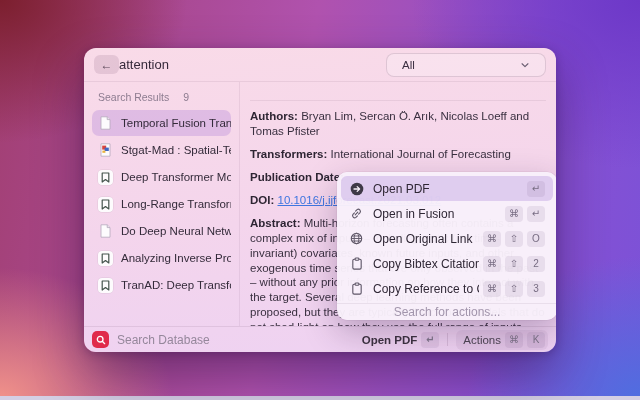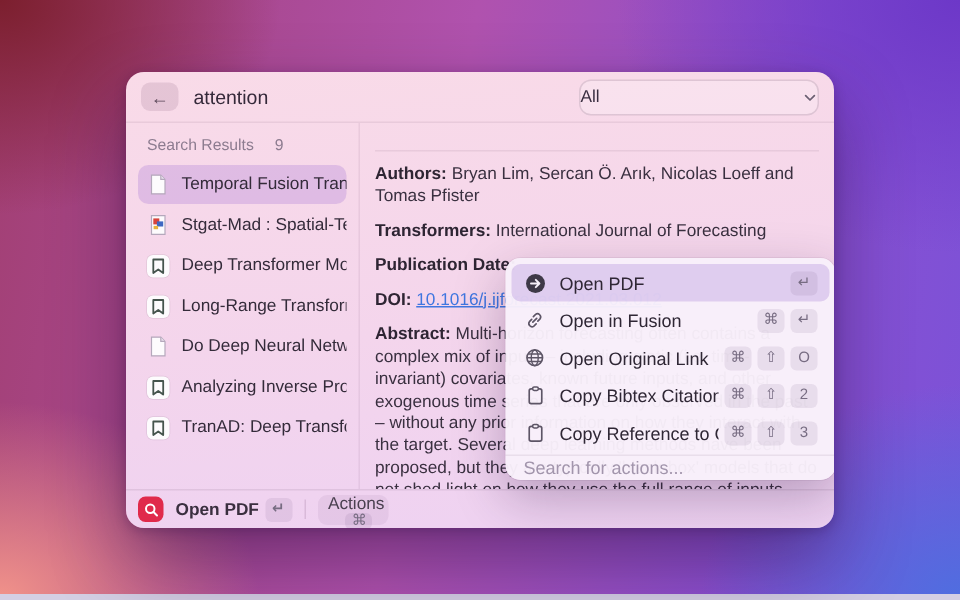--- a/index.html
+++ b/index.html
@@ -26,25 +26,25 @@
     box-shadow:0 22px 50px rgba(35,8,55,.45), 0 2px 8px rgba(35,8,55,.25);
     overflow:hidden;
   }
 
   
   .hdr { height:34px; display:flex; align-items:center; padding:0 10px;
          border-bottom:1px solid rgba(60,20,60,.08); }
   .back-btn { width:25px; height:19px; border-radius:6px; background:rgba(90,40,80,.12);
               display:flex; align-items:center; justify-content:center;
               color:#5a4758; font-size:12px; cursor:pointer; }
-  .query { border:0; background:transparent; outline:none; margin-left:10px; flex:1;
+  .query { border:0; background:transparent; outline:none; flex:1;
            font-size:13px; color:#35293a; font-family:inherit; }
   .dropdown { width:160px; height:24px; border-radius:8px; border:1px solid rgba(60,20,60,.14);
               background:rgba(255,255,255,.22); display:flex; align-items:center;
-              padding:0 0; font-size:11.5px; color:#3a2e40; cursor:pointer; }
+              padding:0 15px; font-size:11.5px; color:#3a2e40; cursor:pointer; }
   .dropdown .dd-label { flex:1; }
 
   
   .body { display:flex; height:244px; }
   .sidebar { width:156px; padding:7px 8px 0 8px; border-right:1px solid rgba(60,20,60,.07);
              overflow:hidden; }
   .sec-hdr { display:flex; font-size:10.5px; color:#8d7c90; padding:2px 6px 7px 6px; }
   .sec-hdr .count { margin-left:14px; }
   .s-item { height:26px; margin-bottom:1px; border-radius:7px; display:flex; align-items:center;
             padding:0 6px; font-size:11.5px; color:#342b3a; cursor:pointer; white-space:nowrap; overflow:hidden; }
@@ -70,38 +70,38 @@
             font-size:12px; color:#2f2735; cursor:pointer; flex:none; }
   .m-item.sel { background:rgba(167,127,214,.30); }
   .m-ico { width:15px; height:15px; margin-right:9px; display:flex; align-items:center; justify-content:center; }
   .m-label { flex:1; white-space:nowrap; overflow:hidden; }
   .key { min-width:18px; height:16px; border-radius:4px; background:rgba(96,66,116,.10);
          color:#776c82; font-size:10px; display:flex; align-items:center; justify-content:center;
          margin-left:4px; padding:0 3px; }
   .m-search { border-top:1px solid rgba(60,20,60,.08); margin:2px -4px 0 -4px; padding:0 12px;
               height:28px; display:flex; align-items:center; }
   .m-search input { border:0; background:transparent; outline:none; width:100%;
-                    font-size:12px; color:#3a3040; font-family:inherit; }
+                    font-size:12px; color:#3a3040; font-family:inherit;text-align:center; }
   .m-search input::placeholder { color:#a295ac; }
 
   
   .footer { position:absolute; left:0; right:0; bottom:0; height:26px;
             border-top:1px solid rgba(60,20,60,.09); display:flex; align-items:center;
             padding:0 8px; }
   .f-appicon { width:17px; height:17px; border-radius:5px; background:#e02a4b;
                display:flex; align-items:center; justify-content:center; margin-right:8px; flex:none; }
   .f-search { border:0; background:transparent; outline:none; flex:1; font-size:12px;
               color:#3a3040; font-family:inherit; }
   .f-search::placeholder { color:#95879b; }
   .f-primary { display:flex; align-items:center; font-size:11.5px; font-weight:bold;
                color:#3a2f3f; cursor:pointer; }
   .f-div { width:1px; height:13px; background:rgba(60,20,60,.13); margin:0 8px; }
   .f-actions { display:flex; align-items:center; background:rgba(96,66,116,.08);
                border-radius:6px; height:20px; padding:0 3px 0 7px; font-size:11.5px;
-               color:#4a4050; cursor:pointer;flex-direction:column; }
+               color:#4a4050; cursor:pointer; }
   .f-actions .key { margin-left:4px; }
   svg { display:block; }
 </style>
 </head>
 <body>
 
 <div class="bg"></div>
 <div class="bottom-strip"></div>
 
 <div class="window">
@@ -274,20 +274,21 @@
     </div>
   </div>
 
   <div class="footer">
     <div class="f-appicon">
       <svg width="10" height="10" viewBox="0 0 12 12">
           <circle cx="5" cy="5" r="3.4" fill="none" stroke="#ffffff" stroke-width="1.6"></circle>
           <path d="M7.6 7.6 10.4 10.4" stroke="#ffffff" stroke-width="1.6" stroke-linecap="round"></path>
         </svg>
     </div>
+    <input class="f-search" placeholder="Search Database" style="">
     <div class="f-primary">
       <span>Open PDF</span>
       <span class="key">↵</span>
     </div>
     <div class="f-div"></div>
     <div class="f-actions">
       <span>Actions</span>
       <span class="key">⌘</span>
       <span class="key">K</span>
     </div>

